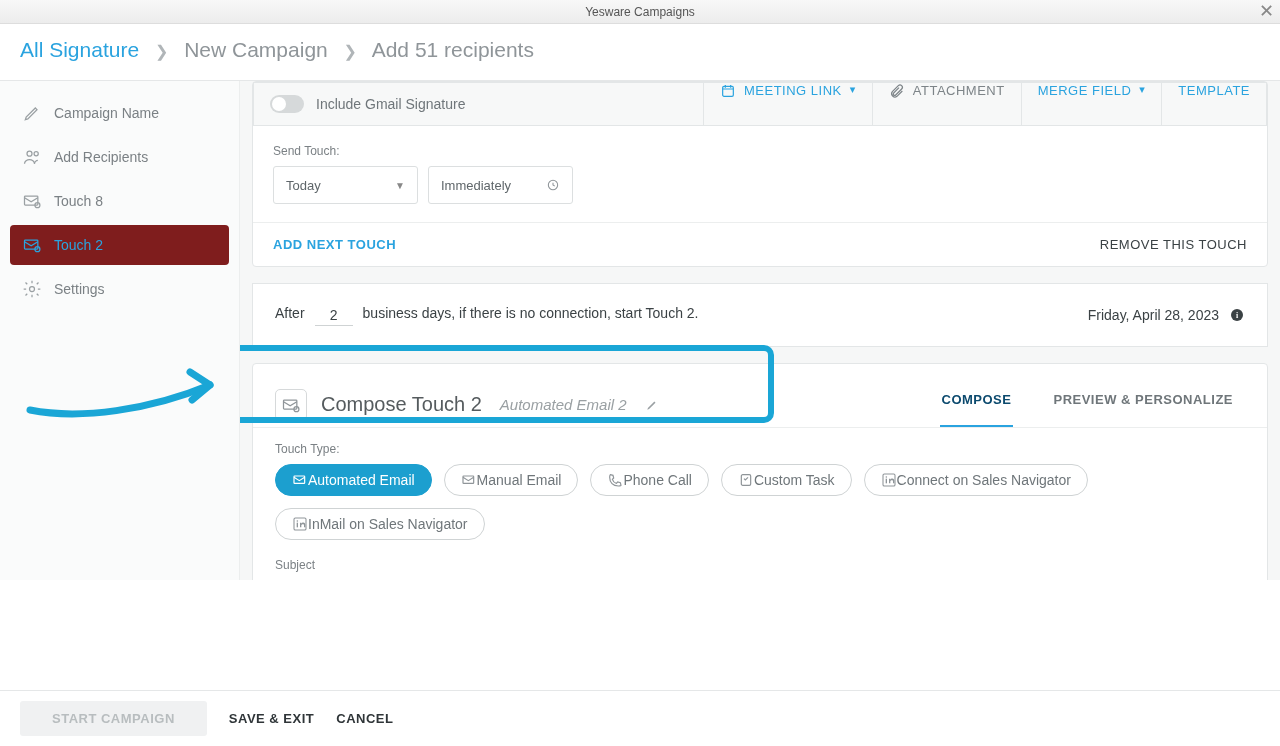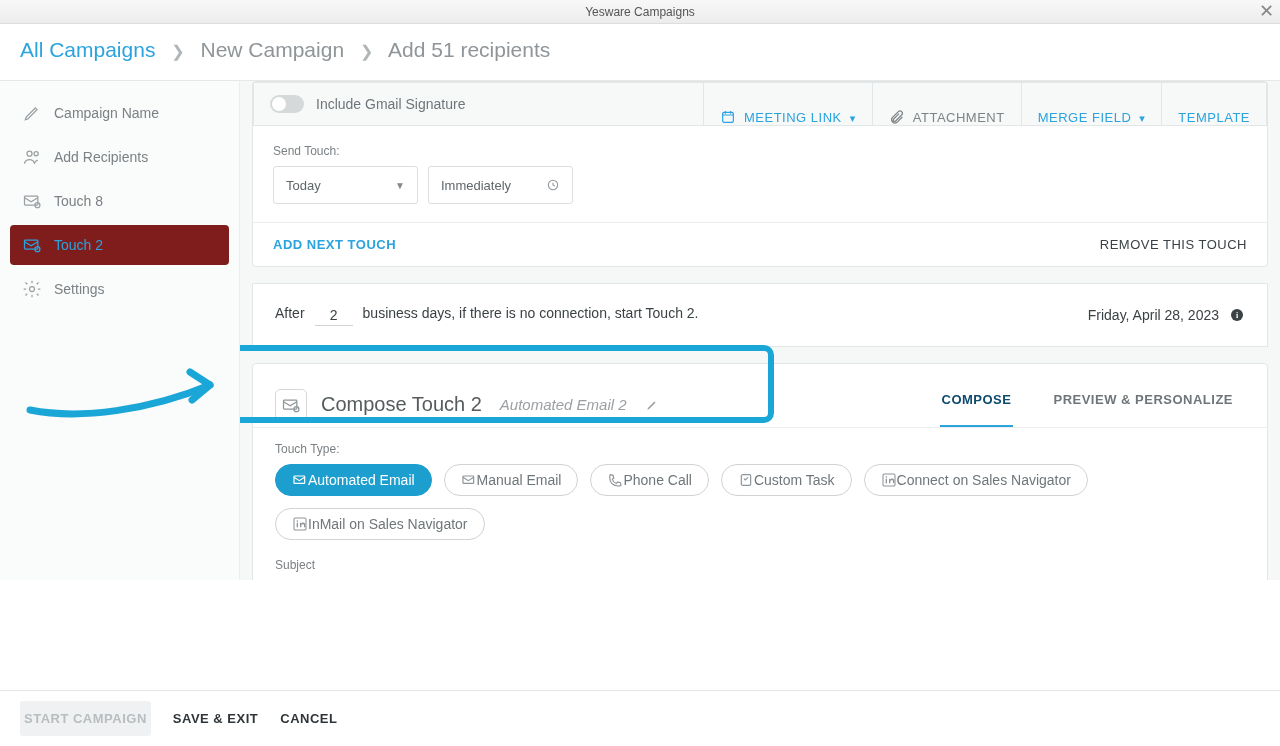--- a/index.html
+++ b/index.html
@@ -100,21 +100,21 @@
     width: 34px; height: 18px; background: #d6d9da; border-radius: 10px;
     position: relative; margin-right: 12px;
   }
   .toggle::after {
     content:""; position:absolute; width:14px; height:14px; background:#fff;
     border-radius:50%; top:2px; left:2px;
   }
   .tool-btn {
     border-left: 1px solid #e3e6e7;
     height: 100%;
-    display: flex; align-items: flex-end;
+    display: flex; align-items: flex-start;
     padding: 0 16px;
     color: #2aa3df;
     font-size: 13px;
     letter-spacing: .5px;
     cursor: pointer;
     font-weight: 500;
   }
   .tool-btn.gray { color: #7d8488; }
   .tool-btn .ic { width: 16px; height:16px; margin-right:8px; }
   .tool-btn .chev { margin-left: 8px; font-size: 11px; }
@@ -206,38 +206,38 @@
     padding:10px 12px; font-size:14px; color:#3b4245;
   }
 
   
   .bottombar {
     position:absolute; left:0; right:0; bottom:0;
     height: 56px; border-top:1px solid #e5e7e8; background:#fff;
     display:flex; align-items:center; padding: 0 20px; gap: 22px;
   }
   .btn-start {
-    background:#f0f1f2; color:#b8bdbf; padding:10px 4px;
+    background:#f0f1f2; color:#b8bdbf; padding:10px 32px;
     font-size:13px; font-weight:600; letter-spacing:.5px; border-radius:3px;
     cursor:not-allowed;
   }
   .btn-text { color:#2f3538; font-size:13px; font-weight:600; letter-spacing:.5px; cursor:pointer; }
 
   svg { display:block; }
 </style>
 </head>
 <body>
 
 <div class="titlebar">
   <span>Yesware Campaigns</span>
   <span class="close">✕</span>
 </div>
 
 <div class="breadcrumb">
-  <span class="link">All Campaigns</span>
+  <span class="link">All Signature</span>
   <span class="chev">❯</span>
   <span>New Campaign</span>
   <span class="chev">❯</span>
   <span>Add 51 recipients</span>
 </div>
 
 <div class="layout">
 
   <div class="sidebar">
     <div class="side-item">

